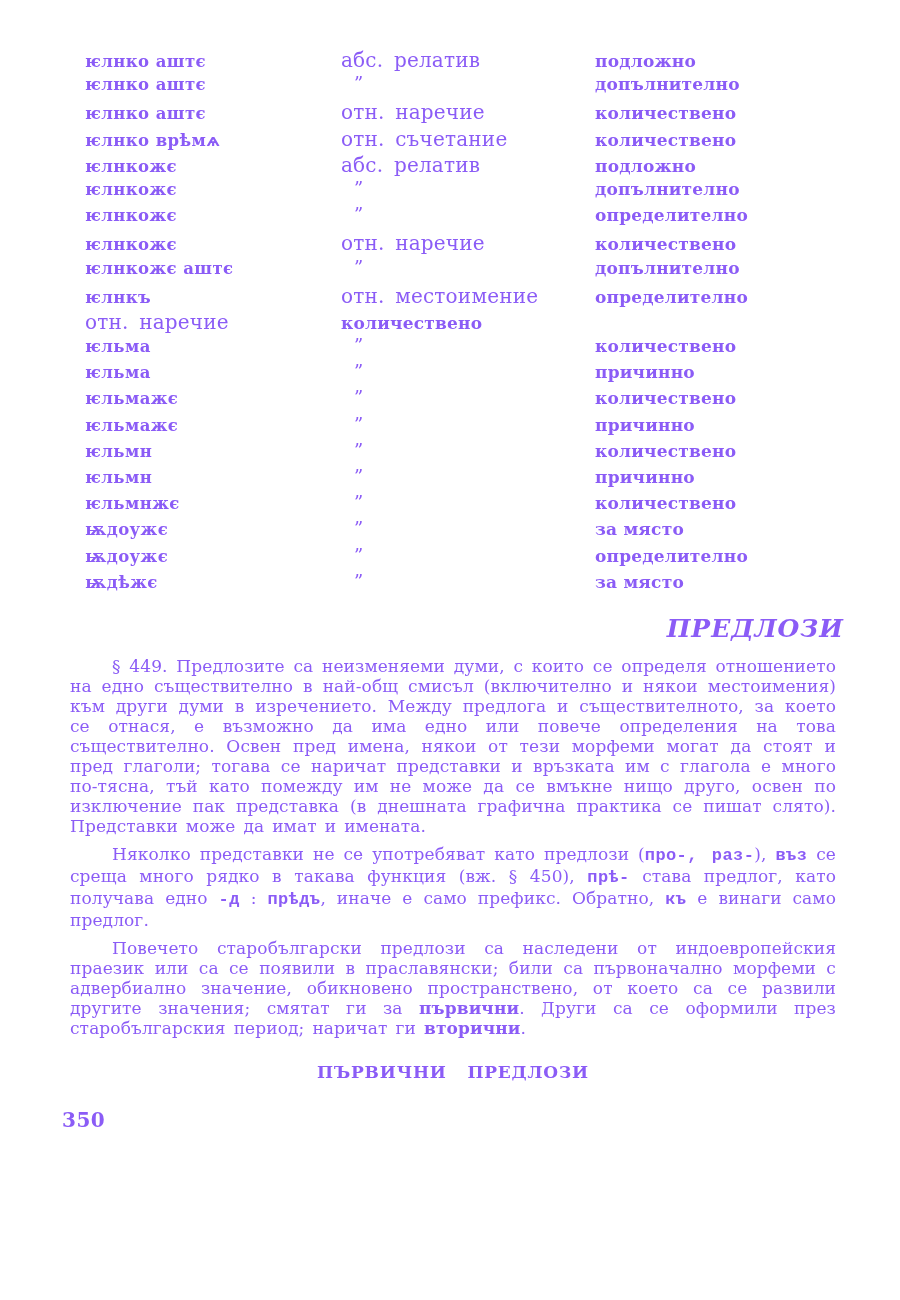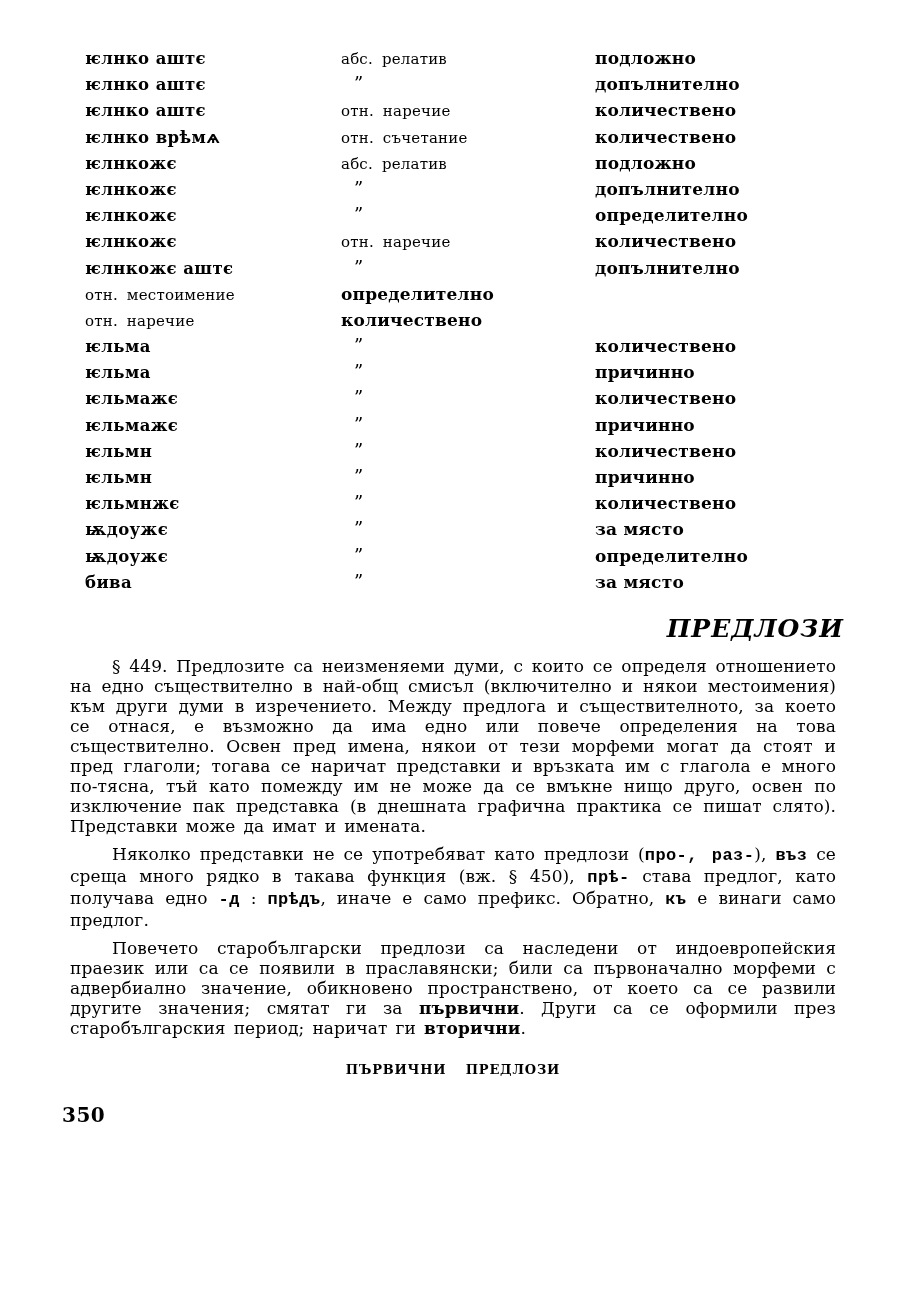--- a/index.html
+++ b/index.html
@@ -1,21 +1,21 @@
 <!DOCTYPE html>
 <html lang="bg"><head>
 <meta charset="utf-8">
 <style>
   html, body { margin:0; padding:0; background:#ffffff; }
   .sheet {
     position: relative;
     width: 900px; height: 1300px;
     box-sizing: border-box;
     background: #ffffff;
-    color: #000000;
+    color: #8b5cf6;
     font-family: "DejaVu Serif", "Liberation Serif", serif;
     padding: 48px 56px 0 62px;
     overflow: hidden;
   }
 
   
   .ctable { margin-left: 23px; }
   .trow {
     display: grid;
     grid-template-columns: 256px 254px 1fr;
@@ -23,21 +23,21 @@
     align-items: baseline;
   }
   .c-ocs {
     font-family: "DejaVu Serif", "DejaVu Sans", serif;
     font-weight: 700;
     font-size: 16.5px;
     letter-spacing: 0.4px;
     white-space: nowrap;
   }
   .c-cat {
-    font-size: 15px;
+    font-size: 20px;
     letter-spacing: 0.2px;
     word-spacing: 4px;
     white-space: nowrap;
   }
   .c-cat.ditto { padding-left: 13px; font-size: 18px; line-height: 1; }
   .c-fun {
     font-size: 17px;
     font-weight: 600;
     letter-spacing: 0.2px;
     white-space: nowrap;
@@ -47,21 +47,21 @@
   .h1 {
     text-align: right;
     font-size: 25px;
     font-weight: 700;
     letter-spacing: 1px;
     margin: 16px 0 13px 0;
     font-style: italic;
   }
   .h2 {
     text-align: center;
-    font-size: 13px;
+    font-size: 17px;
     font-weight: 700;
     letter-spacing: 0.8px;
     word-spacing: 14px;
     margin: 24px 0 13px 0;
   }
 
   
   .para {
     font-size: 17px;
     line-height: 20px;
@@ -132,20 +132,21 @@
         <div class="c-ocs">ѥлнкожє</div>
         <div class="c-cat">отн. наречие</div>
         <div class="c-fun">количествено</div>
       </div>
       <div class="trow">
         <div class="c-ocs">ѥлнкожє аштє</div>
         <div class="c-cat ditto">”</div>
         <div class="c-fun">допълнително</div>
       </div>
       <div class="trow">
+        <div class="c-ocs">ѥлнкъ</div>
         <div class="c-cat">отн. местоимение</div>
         <div class="c-fun">определително</div>
       </div>
       <div class="trow">
         <div class="c-cat">отн. наречие</div>
         <div class="c-fun">количествено</div>
       </div>
       <div class="trow">
         <div class="c-ocs">ѥльма</div>
         <div class="c-cat ditto">”</div>
@@ -185,21 +186,21 @@
         <div class="c-ocs">ѭдоужє</div>
         <div class="c-cat ditto">”</div>
         <div class="c-fun">за място</div>
       </div>
       <div class="trow">
         <div class="c-ocs">ѭдоужє</div>
         <div class="c-cat ditto">”</div>
         <div class="c-fun">определително</div>
       </div>
       <div class="trow">
-        <div class="c-ocs">бива</div>
+        <div class="c-ocs">ѭдѣжє</div>
         <div class="c-cat ditto">”</div>
         <div class="c-fun">за място</div>
       </div>
     </div>
 
   <div class="h1">ПРЕДЛОЗИ</div>
 
   <p class="para">§ 449. Предлозите са неизменяеми думи, с които се определя отношението на едно съществително в най-общ смисъл (включително и някои местоимения) към други думи в изречението. Между предлога и съществителното, за което се отнася, е възможно да има едно или повече определения на това съществително. Освен пред имена, някои от тези морфеми могат да стоят и пред глаголи; тогава се наричат представки и връзката им с глагола е много по-тясна, тъй като помежду им не може да се вмъкне нищо друго, освен по изключение пак представка (в днешната графична практика се пишат слято). Представки може да имат и имената.</p>
 
   <p class="para"><span>Няколко представки не се употребяват като предлози (</span><span class="ocs">про-, раз-</span><span>), </span><span class="ocs">въз</span><span> се среща много рядко в такава функция (вж. § 450), </span><span class="ocs">прѣ-</span><span> става предлог, като получава едно </span><span class="ocs">-д</span><span> : </span><span class="ocs">прѣдъ</span><span>, иначе е само префикс. Обратно, </span><span class="ocs">къ</span><span> е винаги само предлог.</span></p>

